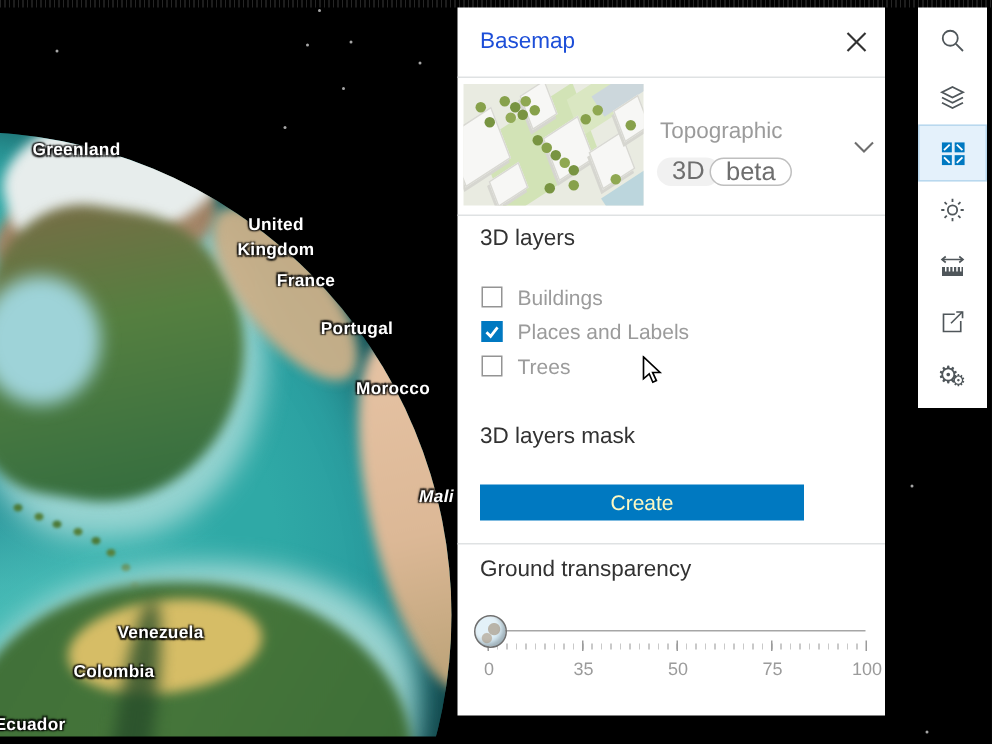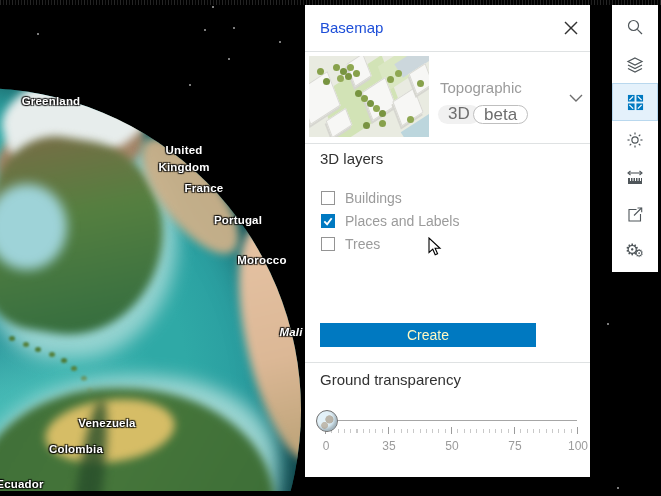--- a/index.html
+++ b/index.html
@@ -241,20 +241,21 @@
       </span>
       <span class="chk-label">Places and Labels</span>
     </div>
     <div class="chk-row r2">
       <span class="chk-box">
         
       </span>
       <span class="chk-label">Trees</span>
     </div>
 
+    <div class="sec-heading h-mask">3D layers mask</div>
     <button class="create-btn">Create</button>
     <div class="divider d3"></div>
 
     <div class="sec-heading h-ground">Ground transparency</div>
     <div class="slider-track"></div>
     <div class="ticks"></div>
     <div class="major-tick" style="left:20px;"></div>
     <div class="major-tick" style="left:83px;"></div>
     <div class="major-tick" style="left:146px;"></div>
     <div class="major-tick" style="left:209px;"></div>

